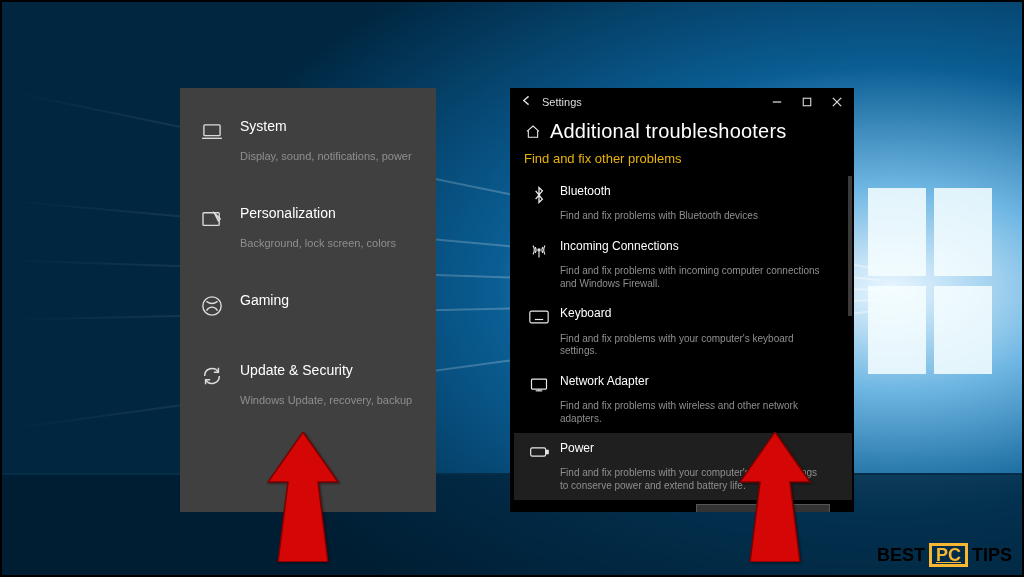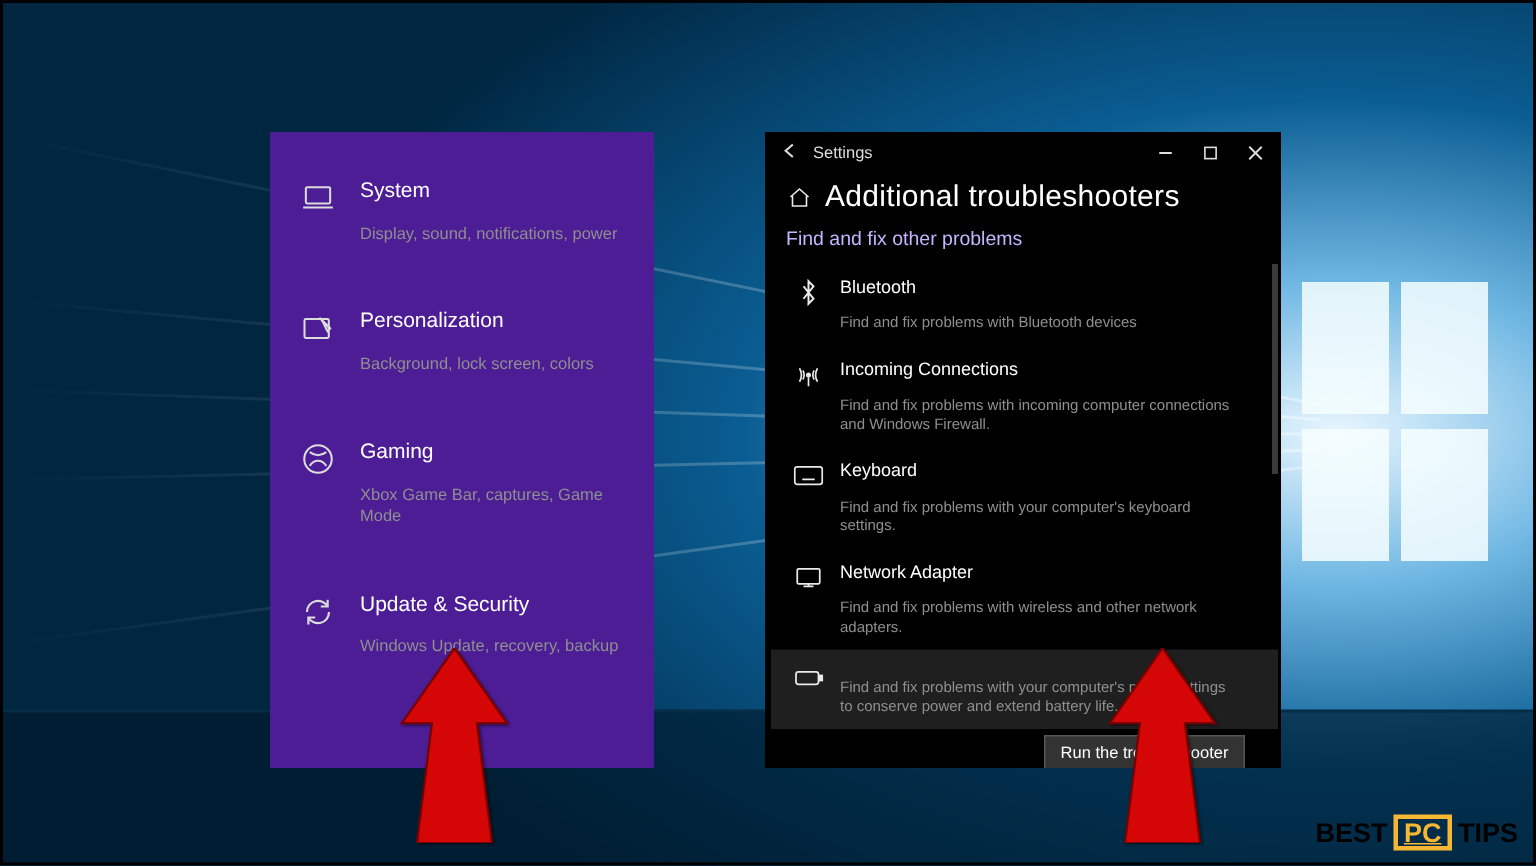--- a/index.html
+++ b/index.html
@@ -22,21 +22,21 @@
     border: 2px solid #000;
     z-index:5;
     pointer-events:none;
   }
 
   
   .cat-panel {
     position:absolute;
     left: 180px; top: 88px;
     width: 256px; height: 424px;
-    background: #4c1d95;
+    background: #404040;
     z-index: 3;
     padding: 20px 0 0 0;
   }
   .cat-item {
     display:flex; align-items:flex-start;
     padding: 10px 18px;
     cursor:pointer;
     margin-bottom: 22px;
   }
   .cat-icon {
@@ -90,21 +90,21 @@
     width:18px; height:18px; margin-right:8px;
     display:flex; align-items:center; justify-content:center;
     color:#eaeaea;
   }
   .heading-row h1 {
     margin:0; font-weight:300; font-size:20px; color:#fff;
     letter-spacing: 0.2px;
   }
   .subheading {
     padding: 6px 14px 10px 14px;
-    font-size: 13px; color:#c4b5fd;
+    font-size: 13px; color:#eab308;
   }
   .ts-scroll {
     flex:1; overflow:hidden;
     position:relative;
   }
   .ts-list { padding: 0 2px 0 4px; }
   .ts-item {
     display:flex; align-items:flex-start;
     padding: 8px 28px 8px 14px;
     cursor:pointer;
@@ -240,21 +240,20 @@
   <div class="cat-item">
     <span class="cat-icon">
       <svg width="22" height="22" viewBox="0 0 24 24" fill="none" stroke="currentColor" stroke-width="1.5">
         <circle cx="12" cy="12" r="10"></circle>
         <path d="M6 7 C10 10 14 10 18 7"></path>
         <path d="M6 17 C9 12 15 12 18 17"></path>
       </svg>
     </span>
     <span class="cat-text">
       <div class="title">Gaming</div>
-      <div class="sub">Xbox Game Bar, captures, Game Mode</div>
     </span>
   </div>
 
   <div class="cat-item">
     <span class="cat-icon">
       <svg width="22" height="22" viewBox="0 0 24 24" fill="none" stroke="currentColor" stroke-width="1.6">
         <path d="M4 12 A8 8 0 0 1 19 8"></path>
         <polyline points="19,3 19,8 14,8"></polyline>
         <path d="M20 12 A8 8 0 0 1 5 16"></path>
         <polyline points="5,21 5,16 10,16"></polyline>
@@ -369,20 +368,21 @@
       </div>
 
       <div class="ts-item selected">
         <span class="ico">
           <svg width="20" height="14" viewBox="0 0 24 16" fill="none" stroke="currentColor" stroke-width="1.4">
             <rect x="2" y="3" width="18" height="10" rx="2"></rect>
               <rect x="21" y="6" width="2" height="4" fill="currentColor"></rect>
           </svg>
         </span>
         <span class="txt">
+          <div class="t">Power</div>
           <div class="d">Find and fix problems with your computer's power settings to conserve power and extend battery life.</div>
         </span>
       </div>
       <div class="run-row">
         <button class="run-btn">Run the troubleshooter</button>
       </div>
 
       <div class="ts-item">
         <span class="ico">
           <svg width="18" height="18" viewBox="0 0 24 24" fill="none" stroke="currentColor" stroke-width="1.4">

